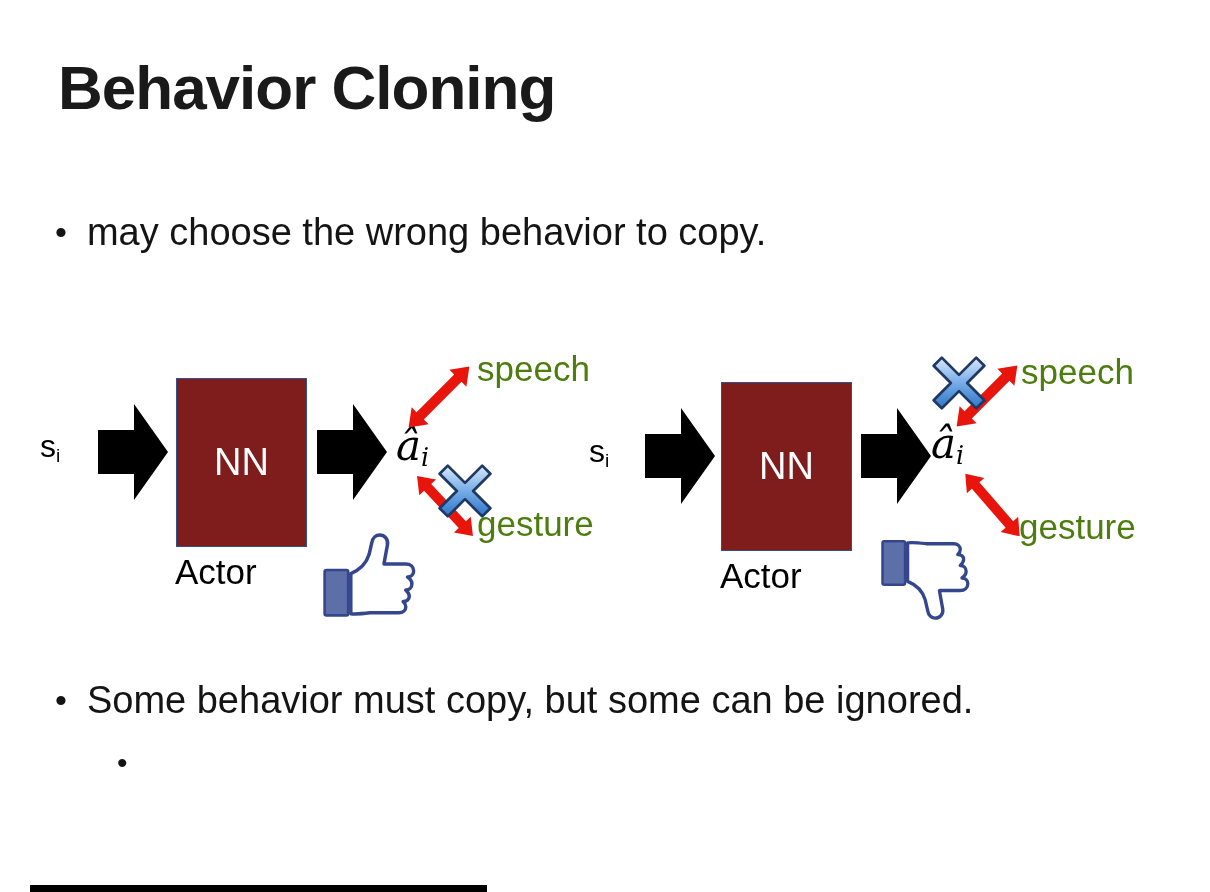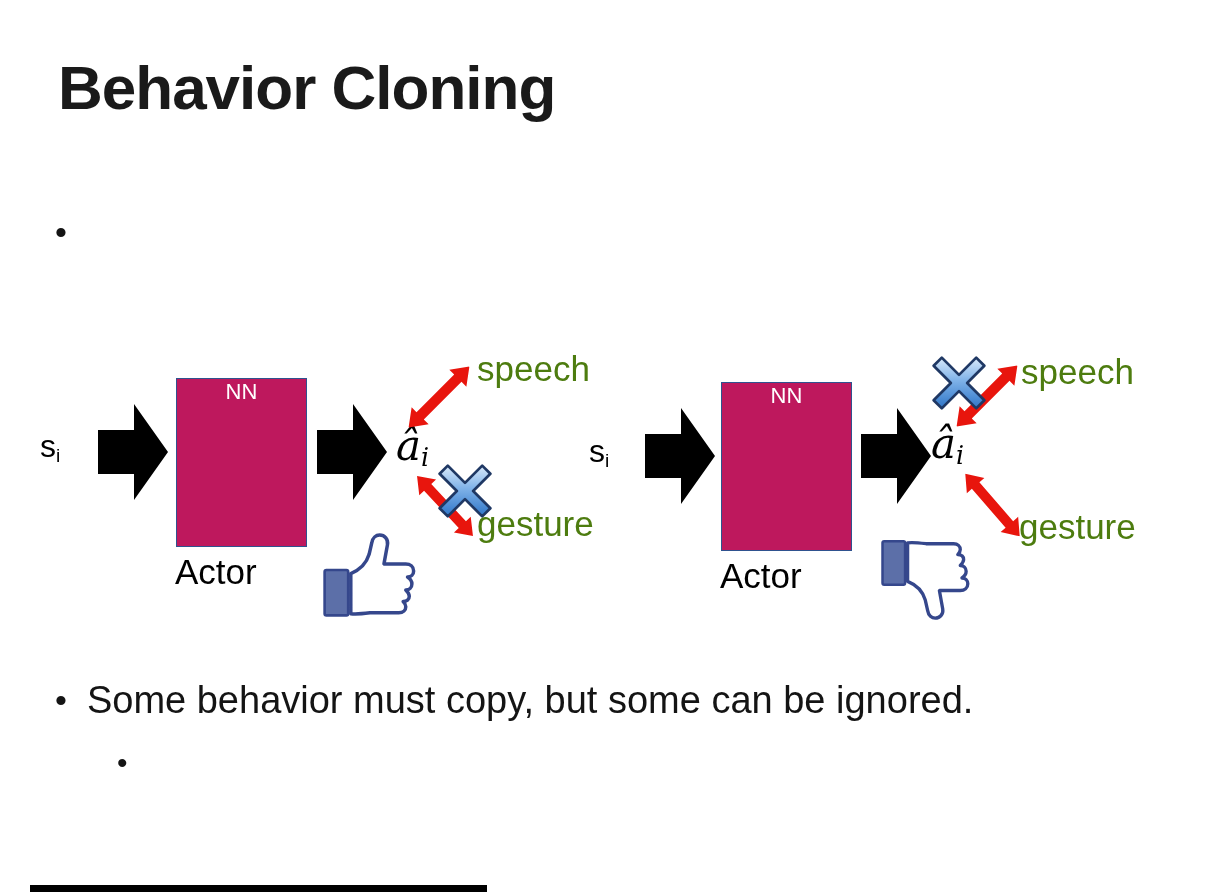--- a/index.html
+++ b/index.html
@@ -15,23 +15,23 @@
   .bullet-row .dot{margin-right:20px;font-size:34px;line-height:52px;}
   .b1{left:55px;top:206px;}
   .b2{left:55px;top:674px;}
   .sb{left:117px;top:737px;}
   .sb .dot{margin-right:16px;font-size:30px;}
   .sb{font-size:36px;line-height:48px;}
   .si{font-size:32px;color:#000;}
   .si sub, .ai sub{font-size:0.6em;vertical-align:-0.25em;}
   .ai{font-family:"DejaVu Serif","Liberation Serif",serif;font-style:italic;font-size:42px;color:#000;}
   .nn-box{
-    width:129px;height:167px;background:#be185d;border:1px solid #2F528F;
-    display:flex;justify-content:center;
-    color:#fff;font-size:22px;
+    width:129px;height:167px;background:#7f1d1d;border:1px solid #2F528F;
+    display:flex;align-items:center;justify-content:center;
+    color:#fff;font-size:38px;
   }
   .actor{width:131px;text-align:left;font-size:35px;color:#000;}
   .side-label{font-size:35px;color:#4d7c0f;}
   .red-arrow svg, .blk-arrow svg, .xicon svg, .thumb svg{display:block;width:100%;height:100%;}
   .rot-n45{transform:rotate(-45deg);}
   .rot-47{transform:rotate(47deg);}
   .rot-49{transform:rotate(49deg);}
   .flipv{transform:scaleY(-1);}
   .bottom-bar{left:30px;top:885px;width:457px;height:7px;background:#000;}
 </style>
@@ -46,20 +46,21 @@
       <stop offset="1" stop-color="#2E75C8"></stop>
     </linearGradient>
   </defs>
 </svg>
 
 <div class="abs title">Behavior Cloning</div>
 
 <div class="abs bullet-row b1">
   <span class="dot">•</span>
   <div>
+    <div>may choose the wrong behavior to copy.</div>
   </div>
 </div>
 
 <div>
   <div class="abs si" style="left:40px;top:428px;"><span>s</span><sub>i</sub></div>
 
   <div class="abs blk-arrow" style="left:98px;top:398px;width:72px;height:108px;">
     <svg viewBox="0 0 72 108">
         <polygon points="0,32 36,32 36,6 70,54 36,102 36,76 0,76" fill="#000"></polygon>
       </svg>

